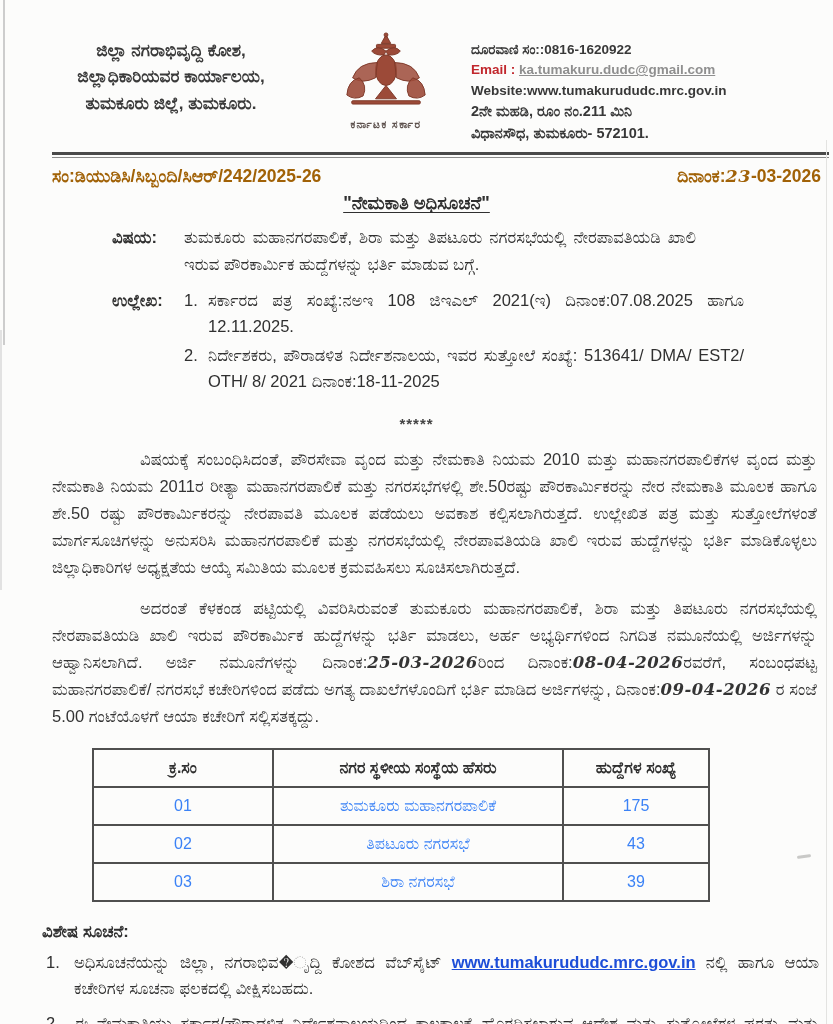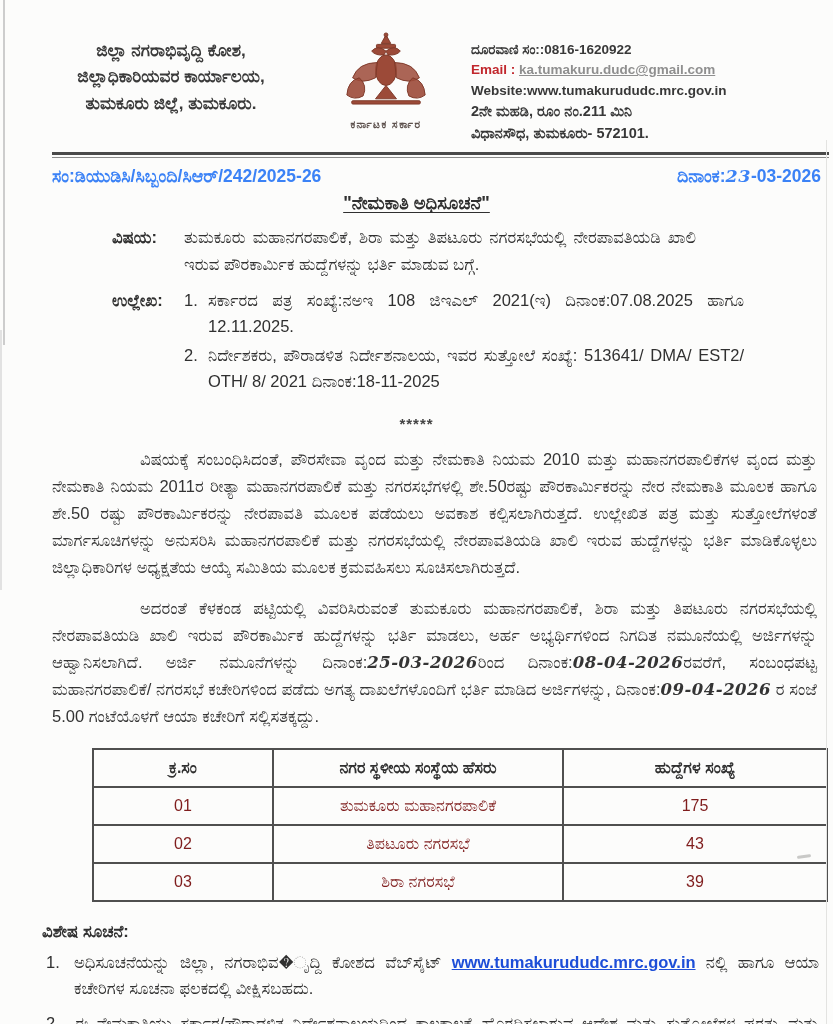--- a/index.html
+++ b/index.html
@@ -23,43 +23,43 @@
   .org { width:300px; text-align:center; font-weight:bold; font-size:17px; line-height:1.55; padding-top:8px; color:#3a3a3a; }
   .emblem-wrap { width:130px; text-align:center; padding-top:2px; }
   .emblem-caption { font-size:10.5px; letter-spacing:1.5px; color:#5c504c; font-weight:bold; margin-top:-2px; }
   .contact { flex:1; padding-left:20px; padding-top:10px; font-size:13.5px; line-height:1.5; font-weight:bold; color:#383838; }
   .contact .email-label { color:#c1272d; }
   .contact .email-link { color:#8f8f8f; font-weight:bold; text-decoration:underline; }
   .contact .addr { font-weight:600; font-size:14.5px; }
 
   .double-rule { margin:8px 4px 0 52px; border-top:3px solid #4a4a4a; border-bottom:1px solid #8a8a8a; height:2px; }
 
-  .refline { display:flex; justify-content:space-between; padding:8px 12px 0 52px; font-size:17.5px; font-weight:bold; color:#3b82f6; }
+  .refline { display:flex; justify-content:space-between; padding:8px 12px 0 52px; font-size:17.5px; font-weight:bold; color:#a16207; }
   .hw { font-family:"DejaVu Serif",serif; font-style:italic; font-weight:bold; letter-spacing:.5px; }
 
   .doc-title { text-align:center; font-size:18px; font-weight:bold; margin-top:6px; }
   .doc-title span { text-decoration:underline; text-underline-offset:3px; }
 
   .labelled { display:flex; margin:10px 8px 0 112px; font-size:16.5px; line-height:1.6; }
   .labelled .lab { font-weight:bold; width:72px; flex:none; }
   .labelled .val { width:512px; text-align:justify; }
 
   .ref-items { width:560px; }
   .ref-item { display:flex; margin-bottom:2px; }
   .ref-item .num { width:24px; flex:none; }
   .ref-item .txt { text-align:justify; flex:1; }
 
   .stars { text-align:center; font-weight:bold; font-size:15px; letter-spacing:1px; margin-top:18px; color:#444; }
 
   .body-para { margin:14px 16px 0 52px; font-size:16.5px; line-height:1.64; text-align:justify; text-indent:88px; color:#343434; }
 
-  table.posts { border-collapse:collapse; margin:18px 0 0 92px; width:736px; font-size:16px;border-radius:20px; }
+  table.posts { border-collapse:collapse; margin:18px 0 0 92px; width:618px; font-size:16px;border-radius:20px; }
   table.posts th, table.posts td { border:2px solid #4f4f4f; text-align:center; padding:6px 4px; height:24px; }
   table.posts th { font-weight:bold; }
-  table.posts td { color:#7f1d1d; }
+  table.posts td { color:#3b82f6; }
 
   .special { margin:20px 0 0 42px; font-size:16.5px; font-weight:bold; }
   .notes { margin:8px 14px 0 46px; font-size:16.5px; line-height:1.6; }
   .note { display:flex; margin-bottom:8px; }
   .note .num { width:28px; flex:none; }
   .note .txt { flex:1; text-align:justify; }
   .note .weblink { font-weight:bold; text-decoration:underline; color:#1d4ed8; }
 </style>
 </head>
 <body>

